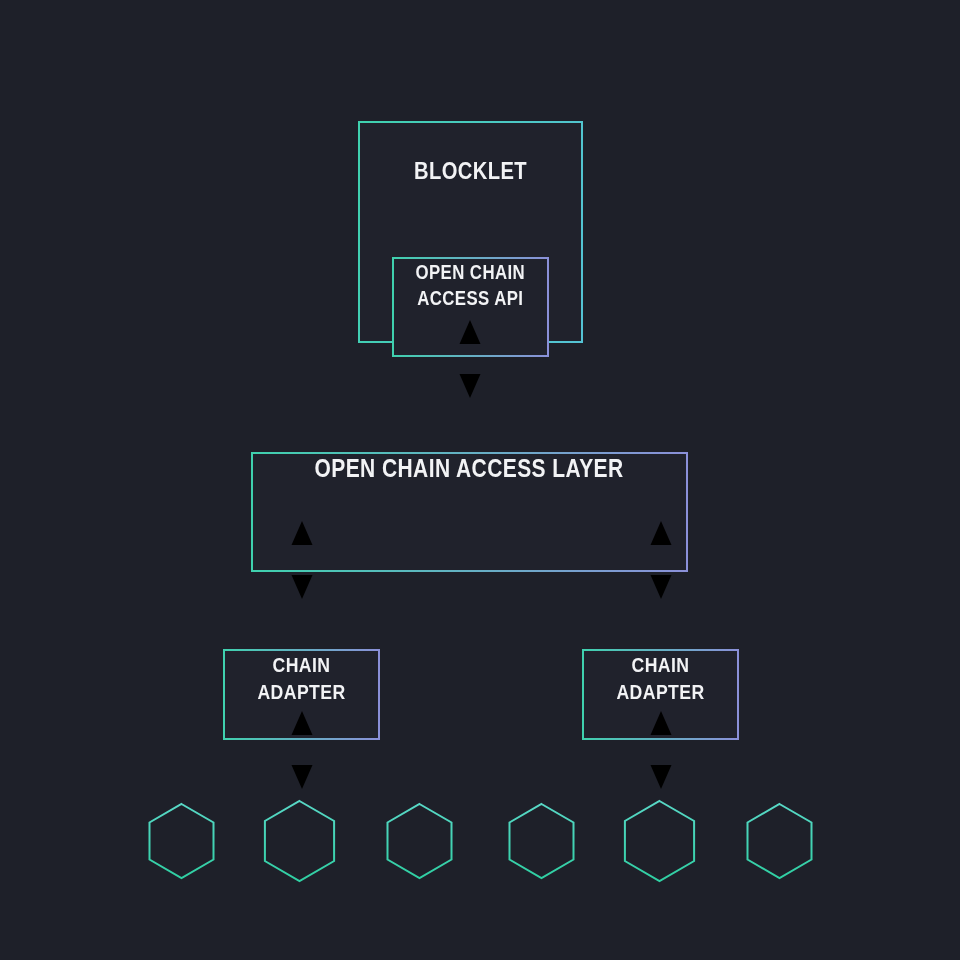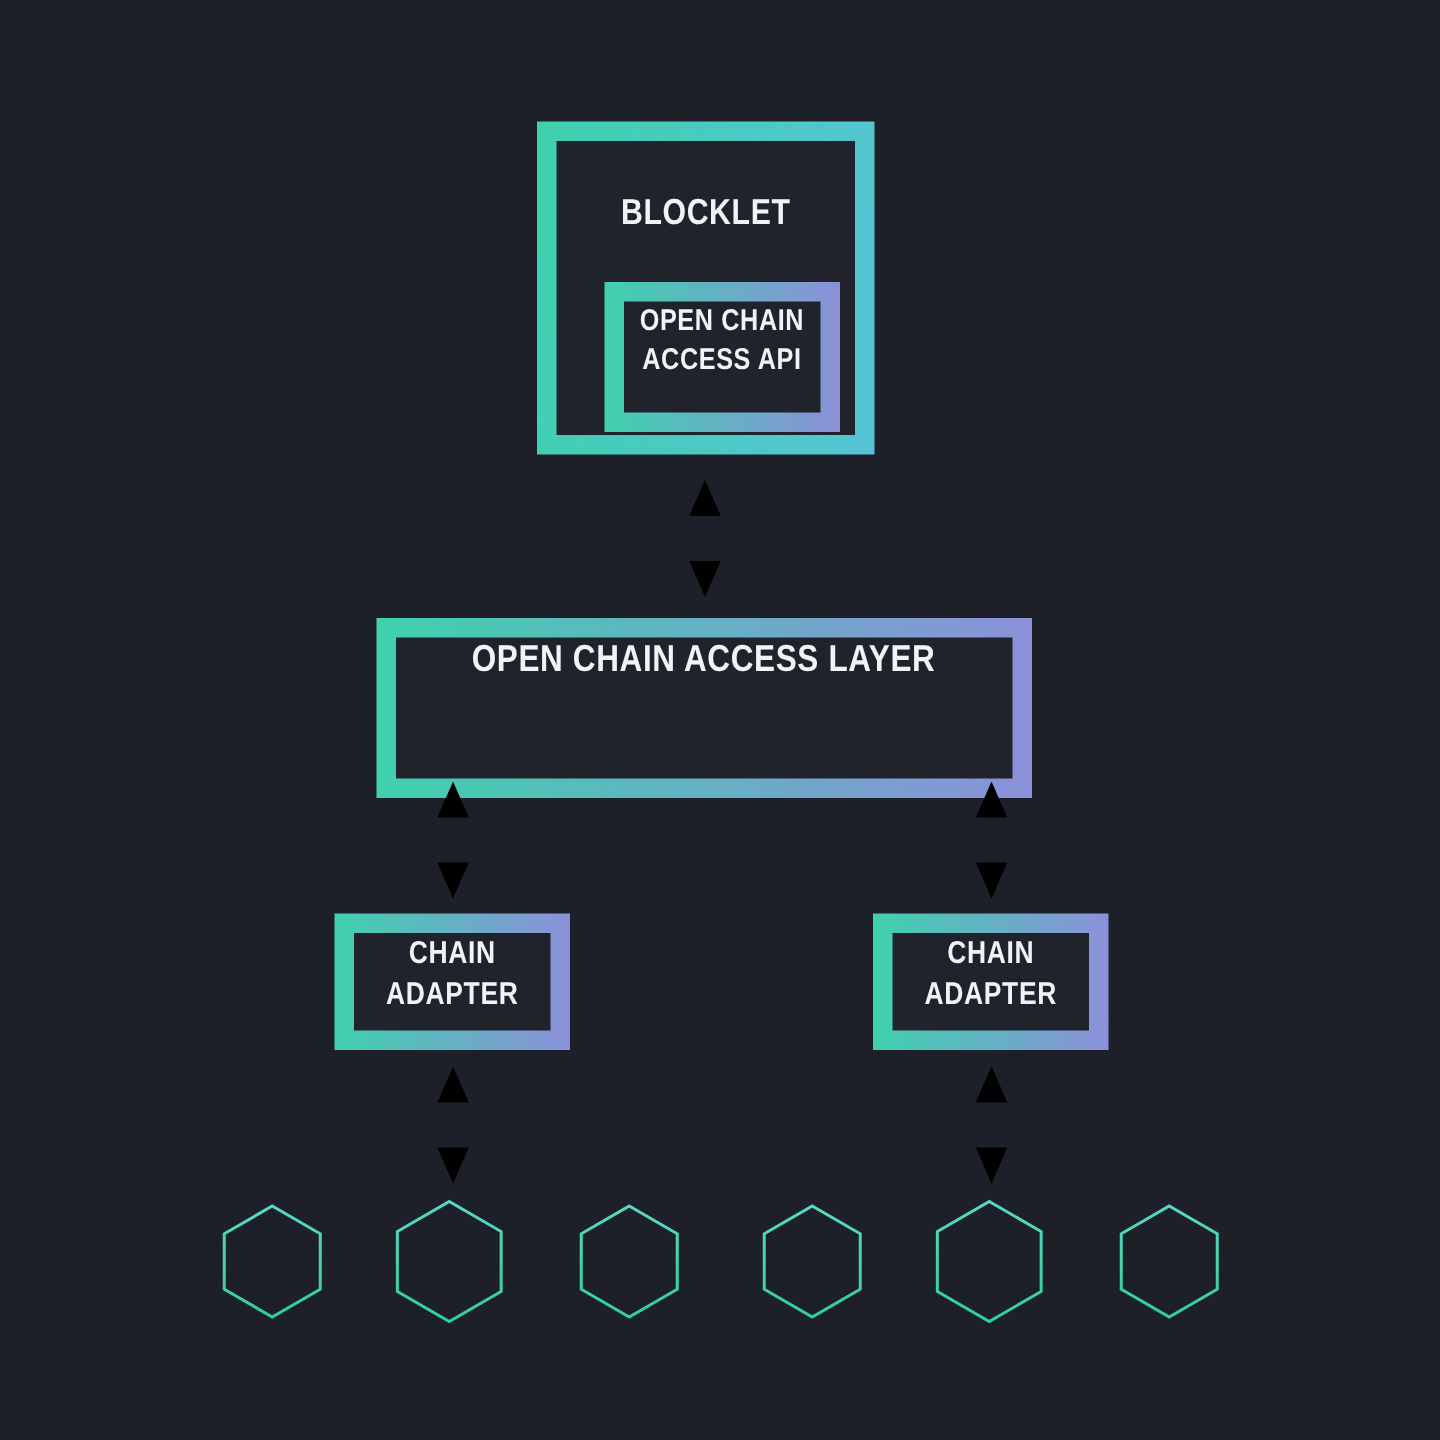--- a/index.html
+++ b/index.html
@@ -11,22 +11,23 @@
     position: relative;
     width: 960px;
     height: 960px;
     background: var(--background, #1e2029);
     font-family: "Liberation Sans", sans-serif;
     overflow: hidden;
   }
   
   .gbox {
     position: absolute;
-    padding: 13px;
+    padding: 2px;
     box-sizing: border-box;
+    margin-top: 40px;
   }
   .gbox > .inner {
     position: relative;
     width: 100%;
     height: 100%;
     background: var(--panel-fill, #20222c);
     box-sizing: border-box;
   }
   .grad-teal-cyan   { background: linear-gradient(100deg, var(--teal) 0%, var(--cyan) 100%); }
   .grad-teal-purple { background: linear-gradient(90deg,  var(--teal) 0%, var(--purple) 100%); }

